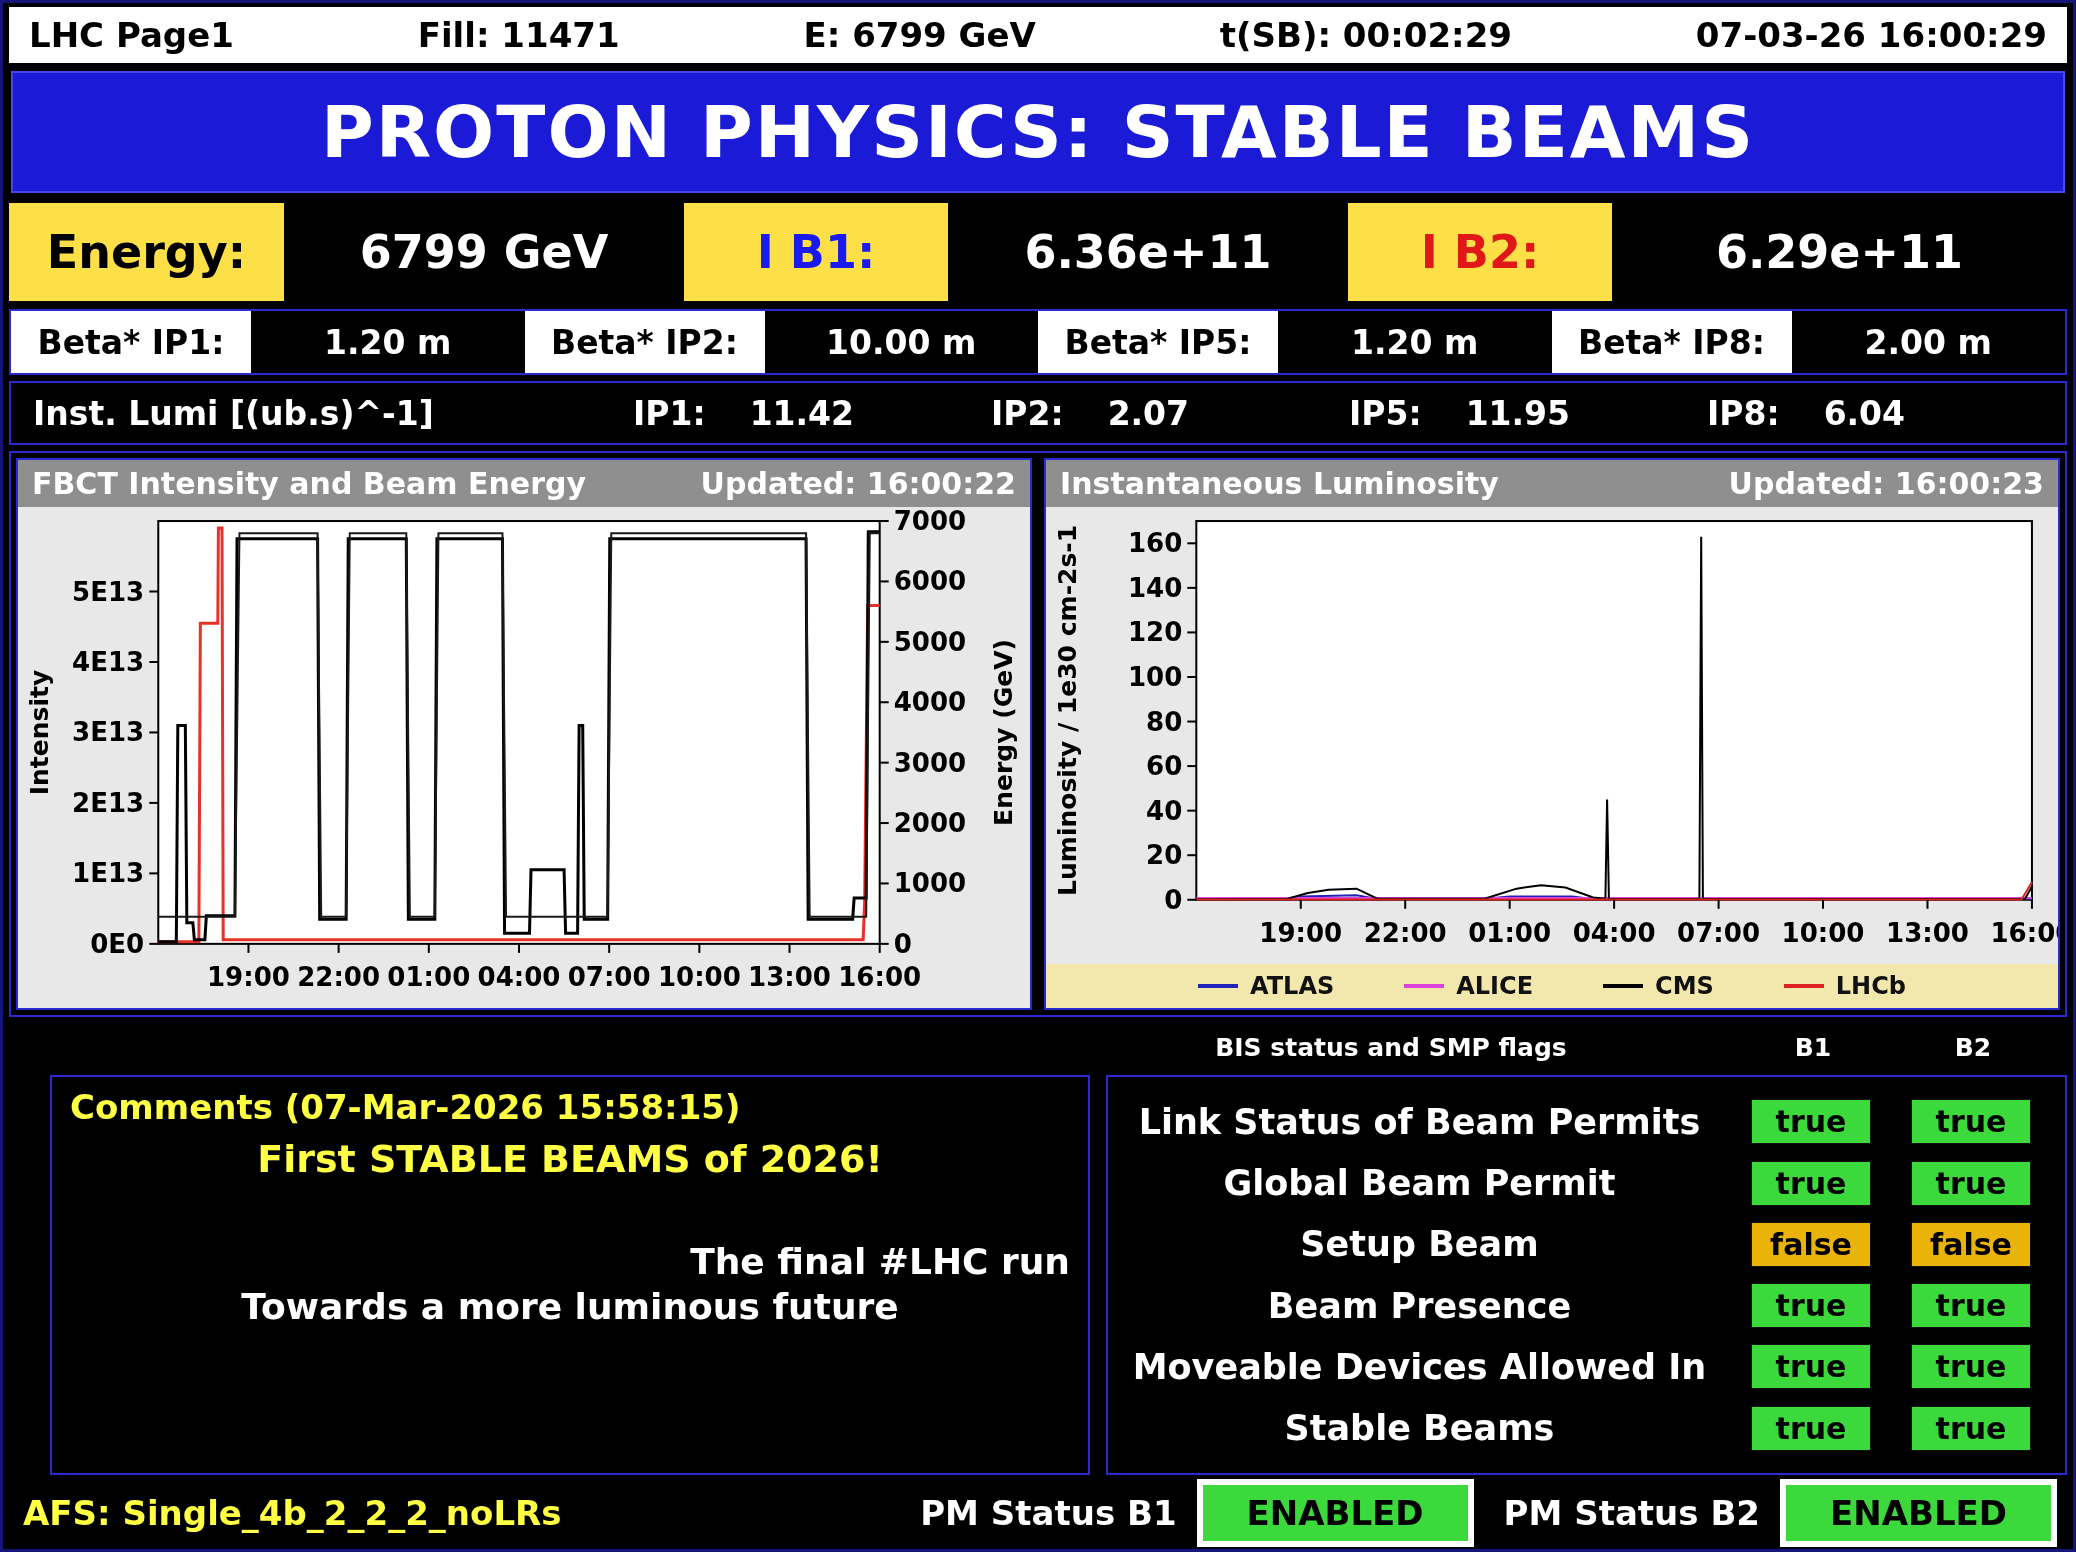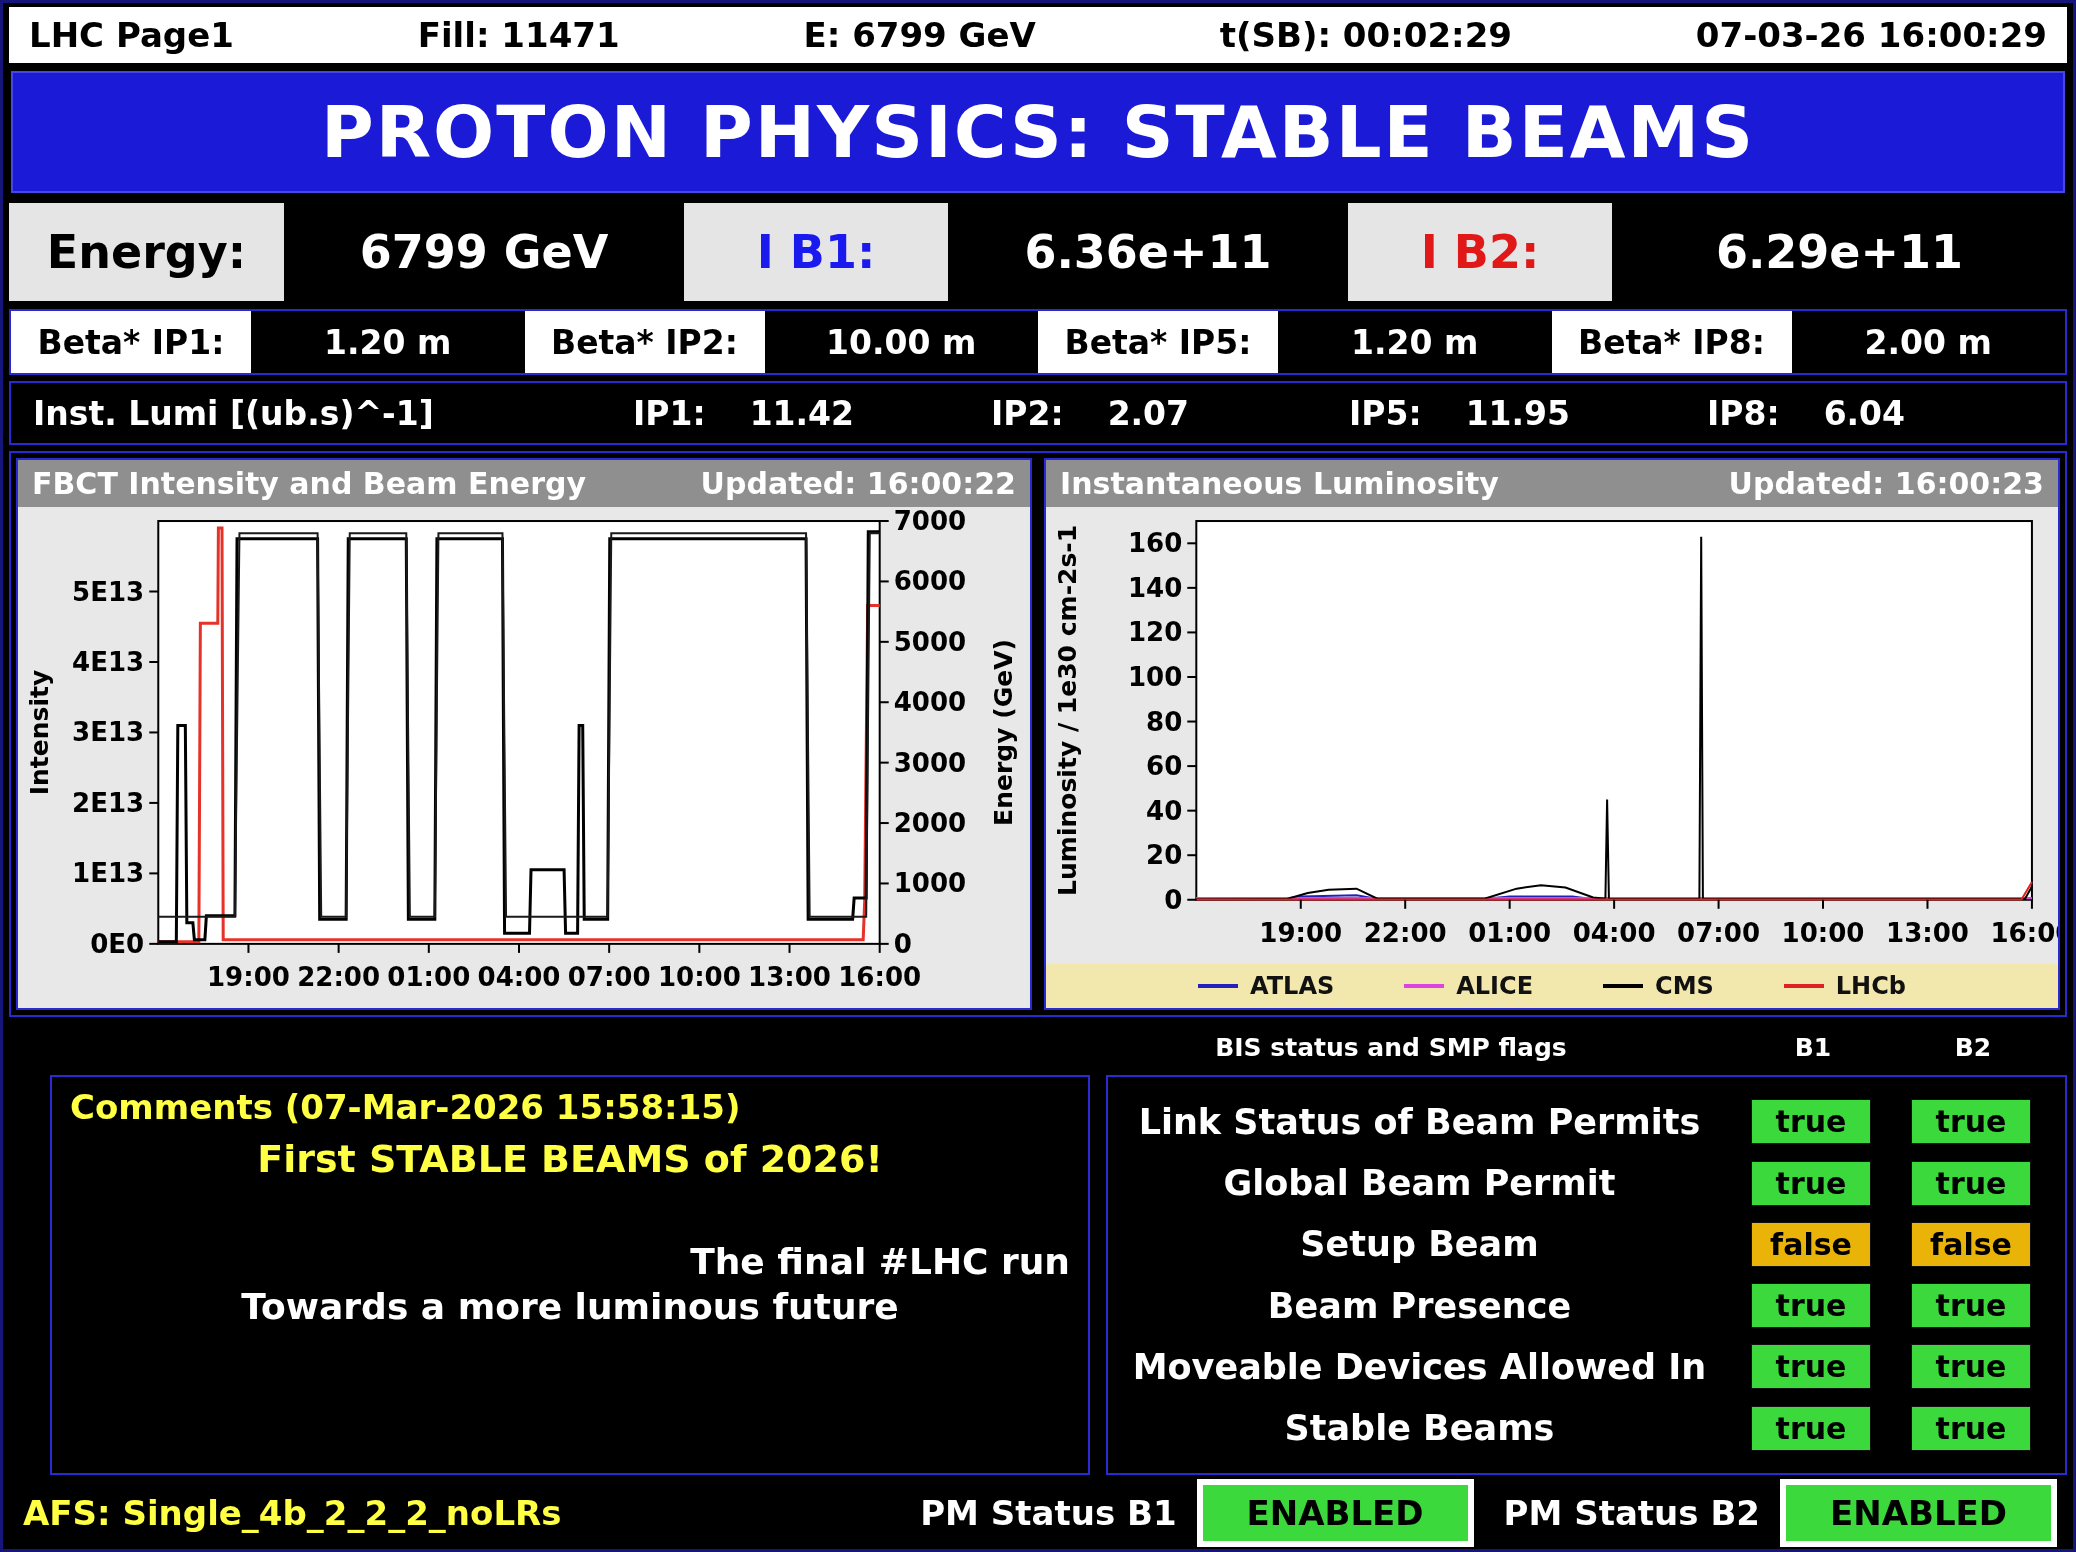--- a/index.html
+++ b/index.html
@@ -6,21 +6,21 @@
   body{width:2076px;height:1552px;overflow:hidden;font-family:"DejaVu Sans",sans-serif;font-weight:700;}
   .page{width:100%;height:100%;box-sizing:border-box;border:3px solid #15157a;background:#000;display:flex;flex-direction:column;padding:4px 6px;}
 
   .topbar{background:#fff;color:#000;height:56px;display:flex;align-items:center;justify-content:space-between;font-size:34px;padding:0 20px;flex:none;}
 
   .banner{margin:8px 2px;background:#1b1bd7;border:2px solid #4747e8;height:118px;display:flex;align-items:center;justify-content:center;flex:none;}
   .banner span{color:#fff;font-size:72px;letter-spacing:2px;}
 
   .energy-row{display:flex;height:98px;margin:2px 0 8px;flex:none;}
   .er-cell{display:flex;align-items:center;justify-content:center;font-size:46px;}
-  .er-white{background:#e5e5e5;color:#000;text-align:right;}
+  .er-white{background:#fde047;color:#000;text-align:right;}
   .er-black{background:#000;color:#fff;}
   .w-en{width:275px;}.w-val{width:400px;}.w-lab{width:264px;}.grow{flex:1;}
   .b1{color:#1a1aee;}.b2{color:#e01818;}
 
   .beta-row{display:flex;height:62px;border:2px solid #2a2ad0;margin-bottom:6px;background:#000;flex:none;}
   .beta-pair{flex:1;display:flex;}
   .beta-label{background:#fff;color:#000;width:240px;display:flex;align-items:center;justify-content:center;font-size:33px;}
   .beta-value{flex:1;color:#fff;display:flex;align-items:center;justify-content:center;font-size:33px;}
 
   .lumi-row{display:flex;height:60px;border:2px solid #2a2ad0;margin-bottom:6px;color:#fff;font-size:33px;align-items:center;flex:none;}

